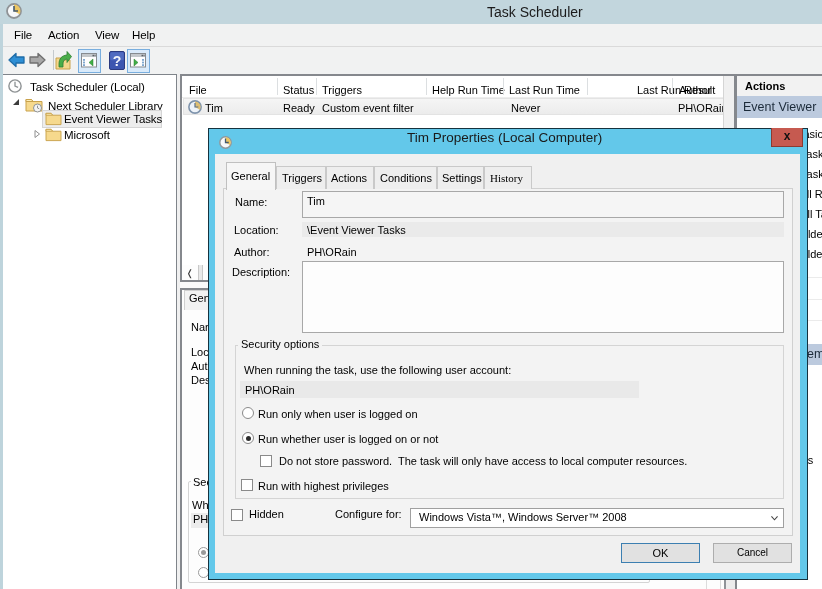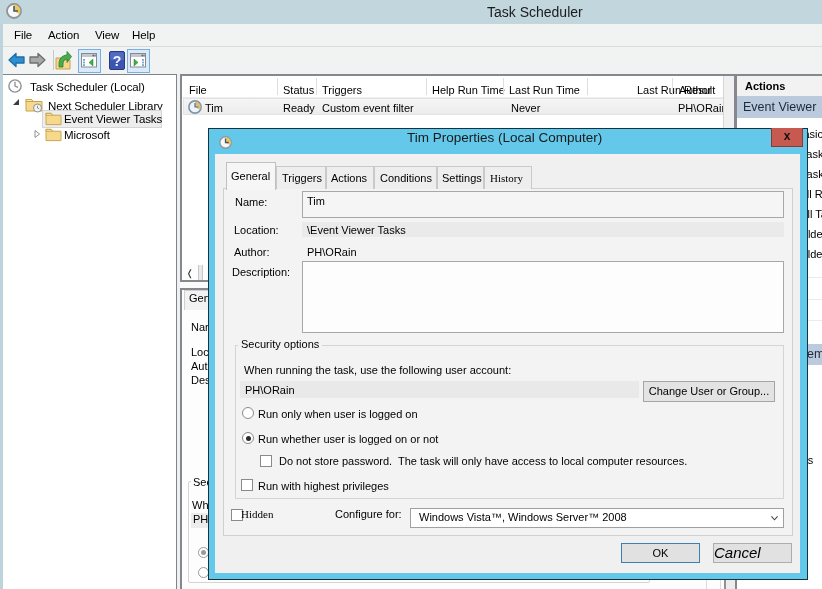--- a/index.html
+++ b/index.html
@@ -228,35 +228,34 @@
   <div class="abs t11" style="left:234px;top:245px;">Author:</div>
   <div class="abs t11" style="left:307px;top:245px;">PH\ORain</div>
   <div class="abs t11" style="left:232px;top:265px;">Description:</div>
   <div class="abs" style="left:302px;top:261px;width:480px;height:70px;background:#fdfdfd;border:1px solid #a8a8a8;"></div>
 
   <div class="abs" style="left:235px;top:345px;width:547px;height:152px;border:1px solid #d4d4d4;"></div>
   <div class="abs" style="left:238px;top:337px;background:#f3f3f3;padding:0 3px;font-size:11px;line-height:14px;">Security options</div>
   <div class="abs t11" style="left:244px;top:363px;">When running the task, use the following user account:</div>
   <div class="abs" style="left:240px;top:381px;width:399px;height:17px;background:#e9e9e9;"></div>
   <div class="abs t11" style="left:245px;top:383px;">PH\ORain</div>
-  <div class="abs" style="left:643px;top:381px;width:130px;height:19px;background:#e3e3e3;border:1px solid #a5a5a5;text-align:center;font-size:11px;line-height:19px;">Change User or Group...</div>
   <div class="abs" style="left:242px;top:407px;width:10px;height:10px;border:1px solid #8a8a8a;border-radius:50%;background:#fff;"></div>
   <div class="abs t11" style="left:258px;top:407px;">Run only when user is logged on</div>
   <div class="abs" style="left:242px;top:432px;width:10px;height:10px;border:1px solid #8a8a8a;border-radius:50%;background:#fff;"></div>
   <div class="abs" style="left:245.5px;top:435.5px;width:5px;height:5px;border-radius:50%;background:#2c2c2c;"></div>
   <div class="abs t11" style="left:258px;top:432px;">Run whether user is logged on or not</div>
   <div class="abs" style="left:260px;top:455px;width:10px;height:10px;border:1px solid #8a8a8a;background:#fff;"></div>
   <div class="abs t11" style="left:279px;top:454px;">Do not store password.  The task will only have access to local computer resources.</div>
   <div class="abs" style="left:241px;top:479px;width:10px;height:10px;border:1px solid #8a8a8a;background:#fff;"></div>
   <div class="abs t11" style="left:258px;top:479px;">Run with highest privileges</div>
 
   <div class="abs" style="left:231px;top:509px;width:10px;height:10px;border:1px solid #8a8a8a;background:#fff;"></div>
-  <div class="abs t11" style="left:241px;top:507px;font-family:Liberation Serif, serif;">Hidden</div>
+  <div class="abs t11" style="left:249px;top:507px;">Hidden</div>
   <div class="abs t11" style="left:335px;top:507px;">Configure for:</div>
   <div class="abs" style="left:410px;top:508px;width:372px;height:18px;background:#fff;border:1px solid #a0a0a0;"></div>
   <div class="abs t11" style="left:419px;top:510px;">Windows Vista™, Windows Server™ 2008</div>
   <svg class="abs" style="left:770px;top:515px;" width="9" height="7" viewBox="0 0 10 8">
     <path d="M1.5 1.5 L5 5.5 L8.5 1.5" fill="none" stroke="#444" stroke-width="1.2"></path>
   </svg>
 
   <div class="abs" style="left:621px;top:543px;width:77px;height:18px;background:#e1e1e1;border:1px solid #3c7fb1;text-align:center;font-size:11px;line-height:18px;">OK</div>
-  <div class="abs" style="left:713px;top:543px;width:77px;height:18px;background:#e1e1e1;border:1px solid #adadad;font-size:15px;line-height:18px;font-style:italic;">Cancel</div>
+  <div class="abs" style="left:713px;top:543px;width:77px;height:18px;background:#e1e1e1;border:1px solid #adadad;text-align:center;font-size:10px;line-height:18px;">Cancel</div>
 </div>
 
 </body></html>

